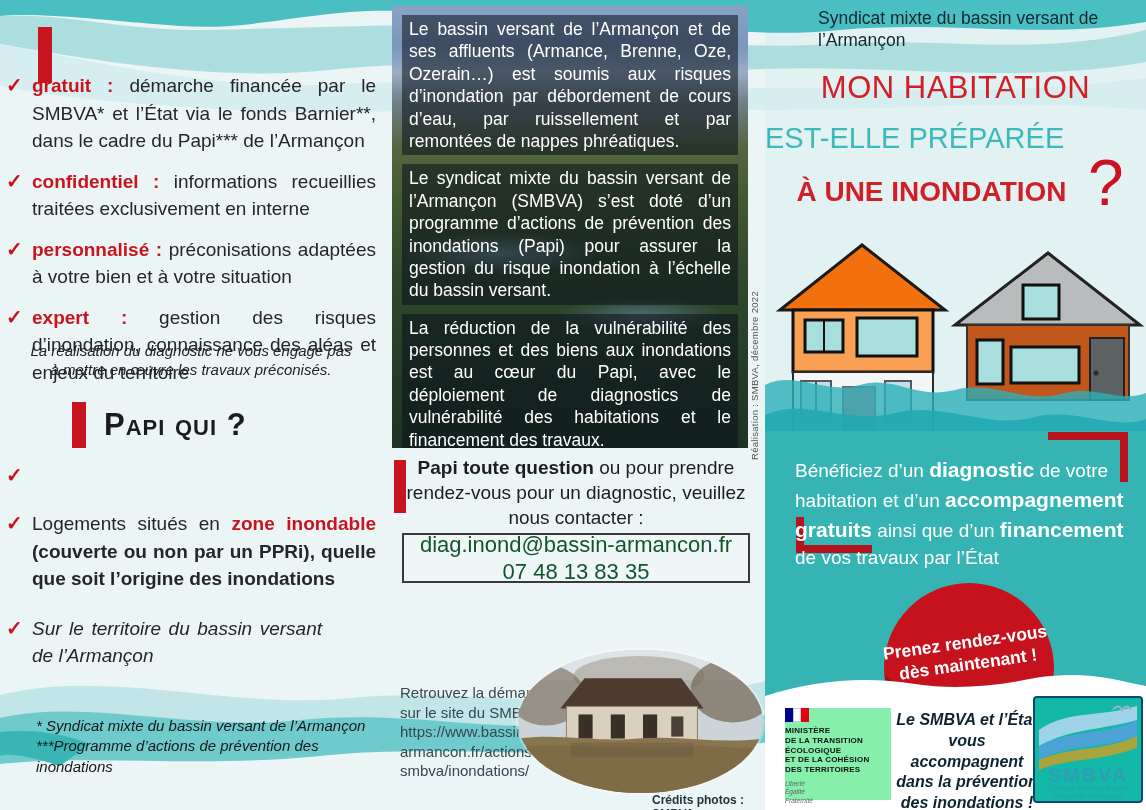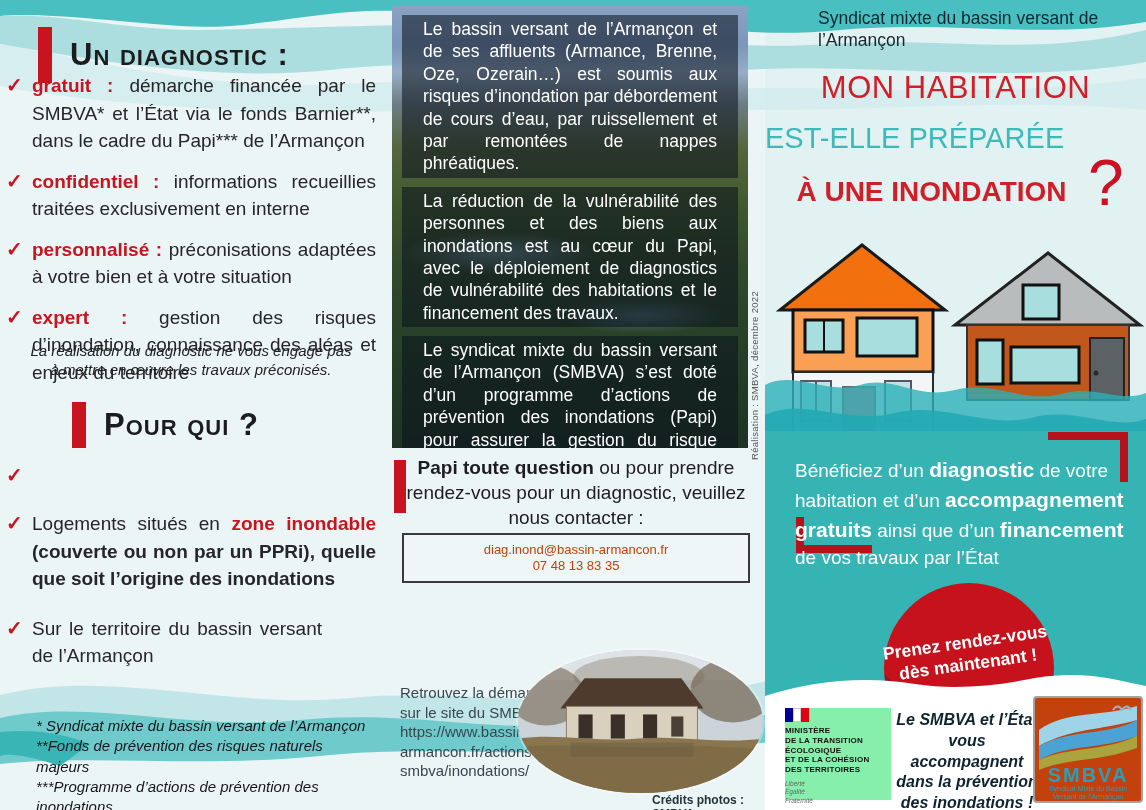--- a/index.html
+++ b/index.html
@@ -39,32 +39,32 @@
 
   
   .photo-block {
     left:392px; top:6px; width:356px; height:442px; z-index:2; overflow:hidden;
     background:
       radial-gradient(ellipse 140px 30px at 30% 56%, rgba(122,154,176,.75), transparent 70%),
       radial-gradient(ellipse 120px 26px at 70% 70%, rgba(100,134,160,.6), transparent 70%),
       linear-gradient(180deg,#8aa3c4 0%, #7c96ba 9%, #98aec6 15%, #6d7e86 22%,
         #55663f 32%, #41592f 45%, #31492c 60%, #274028 76%, #1e3324 100%);
   }
-  .photo-par { margin:9px 10px 0 10px; padding:3px 21px; background:rgba(10,16,28,.55);
+  .photo-par { margin:9px 10px 0 10px; padding:3px 7px; background:rgba(10,16,28,.55);
                color:#fff; font-size:17.5px; line-height:1.28; text-align:justify; }
   .vcredit { left:748px; top:265px; height:195px; width:13px; z-index:2;
              writing-mode:vertical-rl; transform:rotate(180deg);
              font-size:9.5px; color:#555; letter-spacing:.3px; display:flex; align-items:center; }
   .contact-bar { left:394px; top:460px; width:12px; height:53px; background:#c8141e; z-index:2; }
   .contact-intro { left:404px; top:455px; width:344px; text-align:center; z-index:2;
                    font-size:19px; line-height:1.32; color:#1d1d1f; }
   .contact-box { left:402px; top:533px; width:348px; height:50px; z-index:2;
                  border:2px solid #3a3a3a; background:#eef6f7;
                  display:flex; flex-direction:column; justify-content:center; text-align:center; }
-  .contact-box .line { font-size:13px; color:#c2410c; line-height:1.25; }
+  .contact-box .line { font-size:22px; color:#14532d; line-height:1.25; }
   .website-note { left:400px; top:683px; width:172px; z-index:3;
                   font-size:15px; color:#36474f; line-height:1.3; overflow-wrap:anywhere; }
   .oval-photo { left:518px; top:650px; width:245px; height:143px; z-index:3;
                 border-radius:50%; overflow:hidden; box-shadow:0 0 0 2px rgba(255,255,255,.35); }
   .photo-credits { left:652px; top:793px; width:110px; z-index:4; font-size:12px;
                    font-weight:bold; color:#22333a; }
 
   
   .org-name { left:818px; top:8px; width:290px; z-index:2;
               font-size:17.5px; color:#15262e; line-height:1.25; }
@@ -93,21 +93,21 @@
   .ministry { position:absolute; left:20px; top:38px; width:106px; height:92px; background:#86efac; }
   .flag { display:flex; margin-bottom:4px; }
   .flag span { width:8px; height:14px; display:inline-block; }
   .flag .b { background:#000091; } .flag .w { background:#fff; border:1px solid #ccc; } .flag .r { background:#e1000f; }
   .min-line { font-size:8px; font-weight:bold; color:#111; line-height:1.22; letter-spacing:.2px; }
   .motto { margin-top:5px; }
   .motto div { font-size:6.5px; font-style:italic; color:#666; line-height:1.3; }
   .tagline { position:absolute; left:126px; top:40px; width:152px; text-align:center;
              font-size:16px; font-weight:bold; font-style:italic; color:#0e2330; line-height:1.3; }
   .smbva-box { position:absolute; left:268px; top:26px; width:110px; height:107px;
-               border:2px solid #a3a3a3; border-radius:4px; background:#c2410c; overflow:hidden; }
+               border:2px solid #0c4a6e; border-radius:4px; background:#14b8a6; overflow:hidden; }
 </style>
 </head>
 <body>
 
 <div class="stage">
 
   <div class="abs right-light"></div>
   <svg class="abs top-waves" viewBox="0 0 1146 120" preserveAspectRatio="none">
     <path fill="#49bfc1" d="M0,0 L1146,0 L1146,22 C1040,40 950,20 840,30 C720,42 660,12 560,18 C470,23 430,6 350,12 C280,18 240,30 180,26 C120,22 40,12 0,16 Z"></path>
     <path fill="#a6dcdd" opacity=".9" d="M0,16 C60,12 120,30 200,30 C320,28 420,22 530,26 C640,30 710,52 830,44 C950,36 1030,58 1146,30 L1146,62 C1010,86 880,62 740,70 C590,79 470,54 330,70 C220,82 90,60 0,44 Z"></path>
@@ -116,21 +116,20 @@
   <svg class="abs bottom-waves" viewBox="0 0 770 170" preserveAspectRatio="none">
     <path fill="#c2e6e8" d="M0,55 C110,28 230,70 350,58 C470,46 600,80 770,40 L770,95 C640,120 500,96 360,112 C230,126 110,108 0,122 Z"></path>
     <path fill="#6ac8ca" opacity=".95" d="M0,78 C90,58 190,92 300,80 C410,70 480,92 560,84 C640,77 700,88 770,74 L770,102 C600,126 450,102 320,116 C200,128 90,114 0,124 Z"></path>
     <path fill="#3ab5b6" d="M0,92 C40,88 70,96 90,104 L60,126 C35,118 12,112 0,116 Z"></path>
   </svg>
 
   <section class="abs panel-left">
 
     <div class="heading" style="left:38px; top:27px;">
       <span class="redbar h1bar"></span>
-      <span class="h1text">Un diagnostic :</span>
     </div>
 
     <ul class="checklist" style="left:6px; top:72px; width:370px;">
       <li>
         <span class="check">✓</span>
         <p class="citext"><b class="rlabel">gratuit :</b> <span>démarche financée par le SMBVA* et l’État via le fonds Barnier**, dans le cadre du Papi*** de l’Armançon</span></p>
       </li>
       <li>
         <span class="check">✓</span>
         <p class="citext"><b class="rlabel">confidentiel :</b> <span>informations recueillies traitées exclusivement en interne</span></p>
@@ -142,50 +141,49 @@
       <li>
         <span class="check">✓</span>
         <p class="citext"><b class="rlabel">expert :</b> <span>gestion des risques d’inondation, connaissance des aléas et enjeux du territoire</span></p>
       </li>
     </ul>
 
     <p class="note">La réalisation du diagnostic  ne vous engage pas à mettre en œuvre les travaux préconisés.</p>
 
     <div class="heading h2">
       <span class="redbar h2bar"></span>
-      <span class="h1text">Pour qui ?</span>
+      <span class="h1text">Papi qui ?</span>
     </div>
 
     <ul class="checklist pq" style="left:6px; top:462px; width:370px;">
       <li>
         <span class="check">✓</span>
       </li>
       <li>
         <span class="check">✓</span>
         <p class="citext"><span>Logements situés en </span><b class="rlabel">zone inondable</b><b> (couverte ou non par un PPRi), quelle que soit l’origine des inondations</b></p>
       </li>
       <li>
         <span class="check">✓</span>
-        <p class="citext" style="width:290px;">Sur le territoire du bassin versant de l’Armançon</p>
+        <p class="citext" style="width:290px;font-style:italic;">Sur le territoire du bassin versant de l’Armançon</p>
       </li>
     </ul>
 
     <div class="footnotes">
       <div>* Syndicat mixte du bassin versant de l’Armançon</div>
-      <div>**Fonds de prévention des risques naturels majeurs</div>
       <div>***Programme d’actions de prévention des inondations</div>
     </div>
   </section>
 
   <section>
 
     <div class="abs photo-block">
       <p class="photo-par">Le bassin versant de l’Armançon et de ses affluents (Armance, Brenne, Oze, Ozerain…) est soumis aux risques d’inondation par débordement de cours d’eau, par ruissellement et par remontées de nappes phréatiques.</p>
+      <p class="photo-par">Le syndicat mixte du bassin versant de l’Armançon (SMBVA) s’est doté d’un programme d’actions de prévention des inondations (Papi) pour assurer la gestion du risque inondation à l’échelle du bassin versant.</p>
       <p class="photo-par">La réduction de la vulnérabilité des personnes et des biens aux inondations est au cœur du Papi, avec le déploiement de diagnostics de vulnérabilité des habitations et le financement des travaux.</p>
-      <p class="photo-par">Le syndicat mixte du bassin versant de l’Armançon (SMBVA) s’est doté d’un programme d’actions de prévention des inondations (Papi) pour assurer la gestion du risque inondation à l’échelle du bassin versant.</p>
 
     </div>
     <div class="abs vcredit">Réalisation : SMBVA, décembre 2022</div>
 
     <div class="abs contact-bar redbar"></div>
     <p class="abs contact-intro"><b>Papi toute question</b><span> ou pour prendre rendez-vous pour un diagnostic, veuillez nous contacter :</span></p>
 
     <div class="abs contact-box">
       <div class="line">diag.inond@bassin-armancon.fr</div>
       <div class="line">07 48 13 83 35</div>

